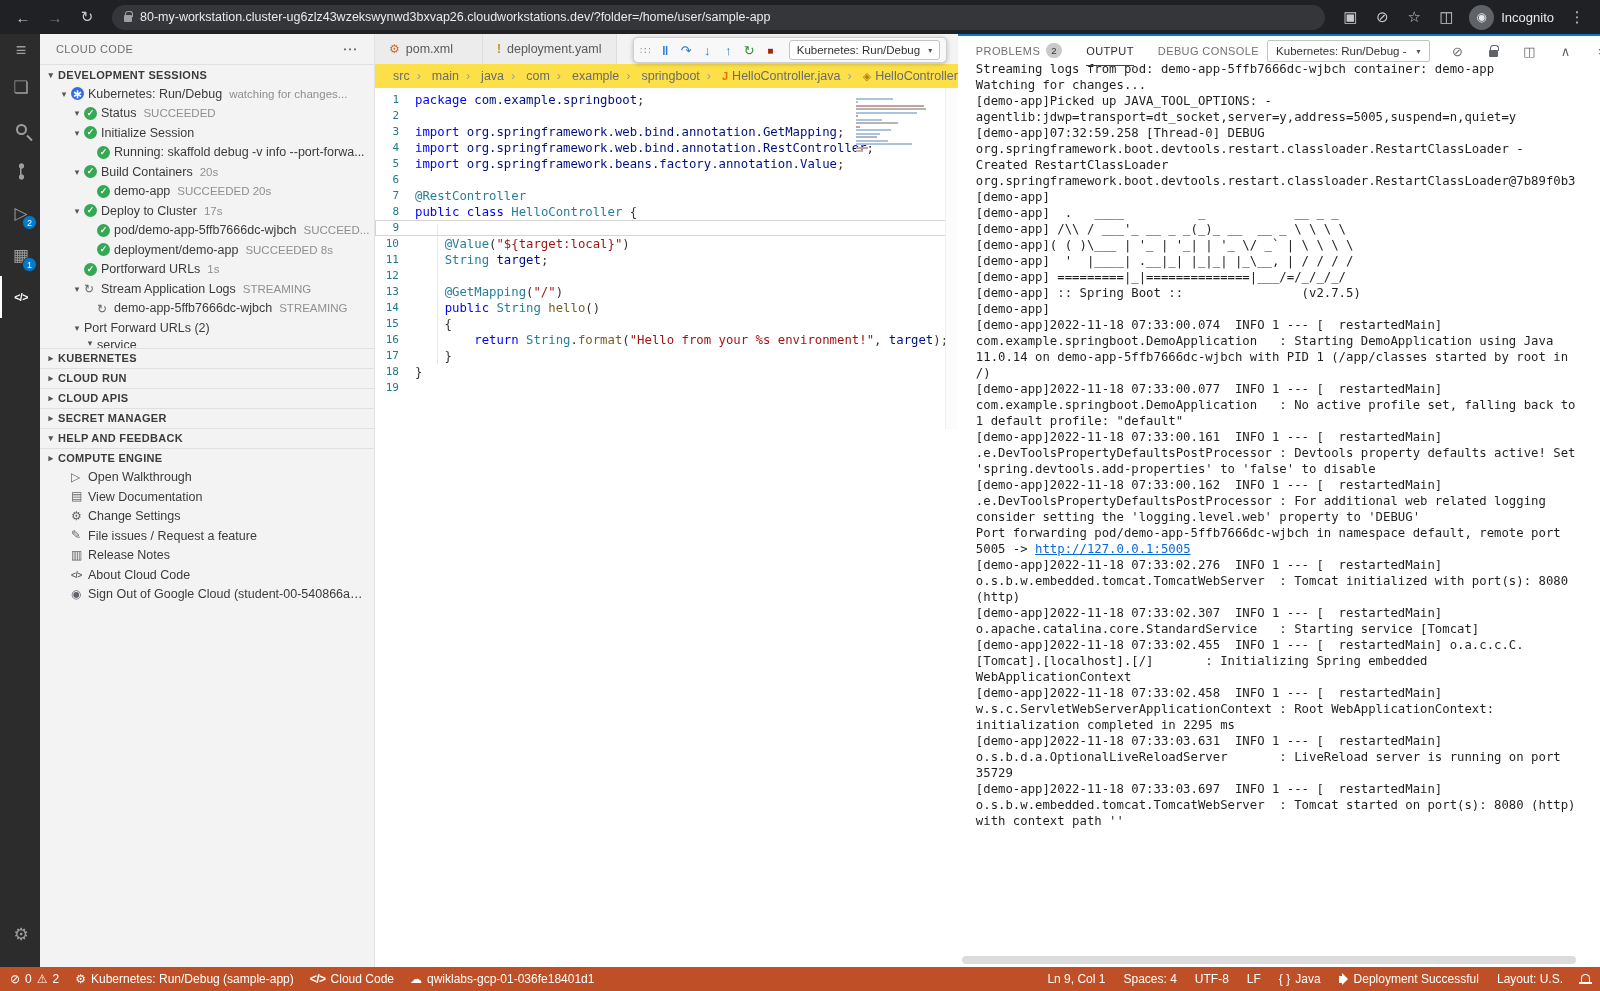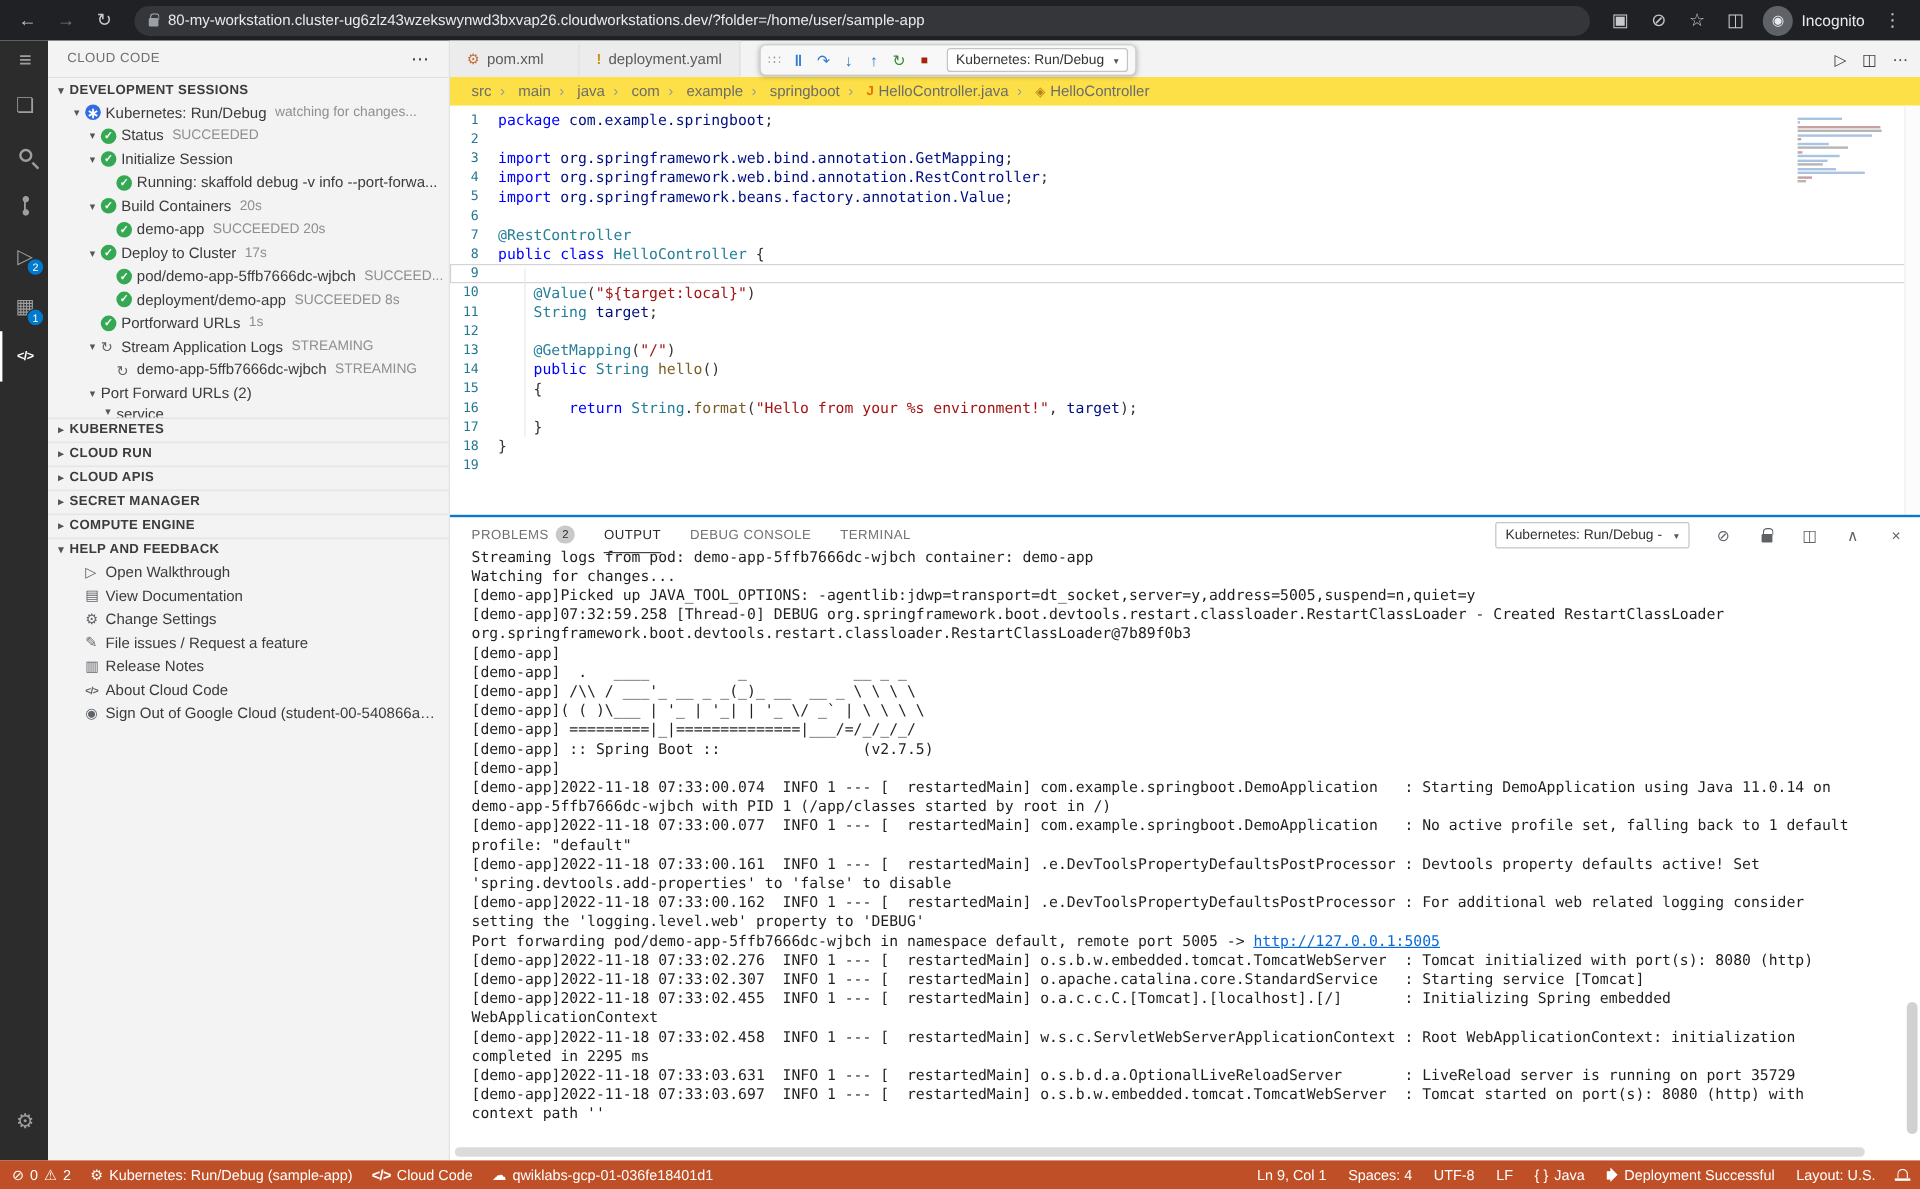--- a/index.html
+++ b/index.html
@@ -65,21 +65,21 @@
   .tree-row[data-icon2="docs"] .tree-ic::before{content:"▤"}
   .tree-row[data-icon2="gear"] .tree-ic::before{content:"⚙"}
   .tree-row[data-icon2="feedback"] .tree-ic::before{content:"✎"}
   .tree-row[data-icon2="notes"] .tree-ic::before{content:"▥"}
   .tree-row[data-icon2="code"] .tree-ic::before{content:"</>";font-size:8.5px;font-weight:bold;letter-spacing:-.5px}
   .tree-row[data-icon2="signout"] .tree-ic::before{content:"◉"}
   .tree-label{min-width:0;overflow:hidden;white-space:nowrap;text-overflow:ellipsis}
   .tree-suffix{margin-left:7px;color:#8f8f8f;font-size:11.5px;white-space:nowrap;overflow:hidden;flex:none;max-width:150px}
 
   
-  .main{flex:1;display:flex;flex-direction:column;min-width:0;position:relative}
+  .main{flex:1;display:flex;flex-direction:row;min-width:0;position:relative}
 
   
   .editor-pane{height:395px;display:flex;flex-direction:column;position:relative;background:#fff}
   .tab-bar{height:30px;background:#f3f3f3;display:flex;flex:none;position:relative}
   .tab{display:flex;align-items:center;gap:6px;padding:0 14px;font-size:12.5px;color:#5a5a5a;background:#ececec;border-right:1px solid #dedede;min-width:108px}
   .tab-ic{font-weight:bold;font-size:10px}
   .tab[data-ic="xml"] .tab-ic::before{content:"⚙";color:#c46f34;font-weight:normal;font-size:12px}
   .tab[data-ic="warning"] .tab-ic::before{content:"!";color:#c79015;font-size:12px}
   .editor-actions{position:absolute;right:10px;top:0;height:30px;display:flex;align-items:center;gap:13px;color:#424242;font-size:13px}
   .dbg-bar{position:absolute;left:258px;top:3px;height:26px;background:#f8f8f8;border:1px solid #cfcfcf;border-radius:5px;box-shadow:0 1px 4px rgba(0,0,0,.25);display:flex;align-items:center;padding:0 6px;gap:2px;z-index:6}
@@ -325,31 +325,31 @@
           <span class="tree-suffix"></span>
         </div>
 
         <div class="tree-row" data-kind="header" data-chev="right">
           <span class="chev"></span>
 
           <span class="tree-label">SECRET MANAGER</span>
           <span class="tree-suffix"></span>
         </div>
 
+        <div class="tree-row" data-kind="header" data-chev="down">
+          <span class="chev"></span>
+
+          <span class="tree-label">HELP AND FEEDBACK</span>
+          <span class="tree-suffix"></span>
+        </div>
+
         <div class="tree-row" data-kind="header" data-chev="right">
           <span class="chev"></span>
 
           <span class="tree-label">COMPUTE ENGINE</span>
-          <span class="tree-suffix"></span>
-        </div>
-
-        <div class="tree-row" data-kind="header" data-chev="down">
-          <span class="chev"></span>
-
-          <span class="tree-label">HELP AND FEEDBACK</span>
           <span class="tree-suffix"></span>
         </div>
 
         <div class="tree-row" data-kind="item" data-indent="1" data-chev="none" data-icon2="walkthrough">
           <span class="chev"></span>
           <i class="tree-ic"></i>
           <span class="tree-label">Open Walkthrough</span>
           <span class="tree-suffix"></span>
         </div>
 
@@ -655,20 +655,21 @@
 
           <div class="log"><span>[demo-app]</span><a class="loglink"></a></div>
 
           <div class="log"><span>[demo-app]  .   ____          _            __ _ _</span><a class="loglink"></a></div>
 
           <div class="log"><span>[demo-app] /\\ / ___'_ __ _ _(_)_ __  __ _ \ \ \ \</span><a class="loglink"></a></div>
 
           <div class="log"><span>[demo-app]( ( )\___ | '_ | '_| | '_ \/ _` | \ \ \ \</span><a class="loglink"></a></div>
 
 
+          <div class="log"><span>[demo-app]  '  |____| .__|_| |_|_| |_\__, | / / / /</span><a class="loglink"></a></div>
 
           <div class="log"><span>[demo-app] =========|_|==============|___/=/_/_/_/</span><a class="loglink"></a></div>
 
           <div class="log"><span>[demo-app] :: Spring Boot ::                (v2.7.5)</span><a class="loglink"></a></div>
 
           <div class="log"><span>[demo-app]</span><a class="loglink"></a></div>
 
           <div class="log"><span>[demo-app]2022-11-18 07:33:00.074  INFO 1 --- [  restartedMain] com.example.springboot.DemoApplication   : Starting DemoApplication using Java 11.0.14 on demo-app-5ffb7666dc-wjbch with PID 1 (/app/classes started by root in /)</span><a class="loglink"></a></div>
 
           <div class="log"><span>[demo-app]2022-11-18 07:33:00.077  INFO 1 --- [  restartedMain] com.example.springboot.DemoApplication   : No active profile set, falling back to 1 default profile: "default"</span><a class="loglink"></a></div>

